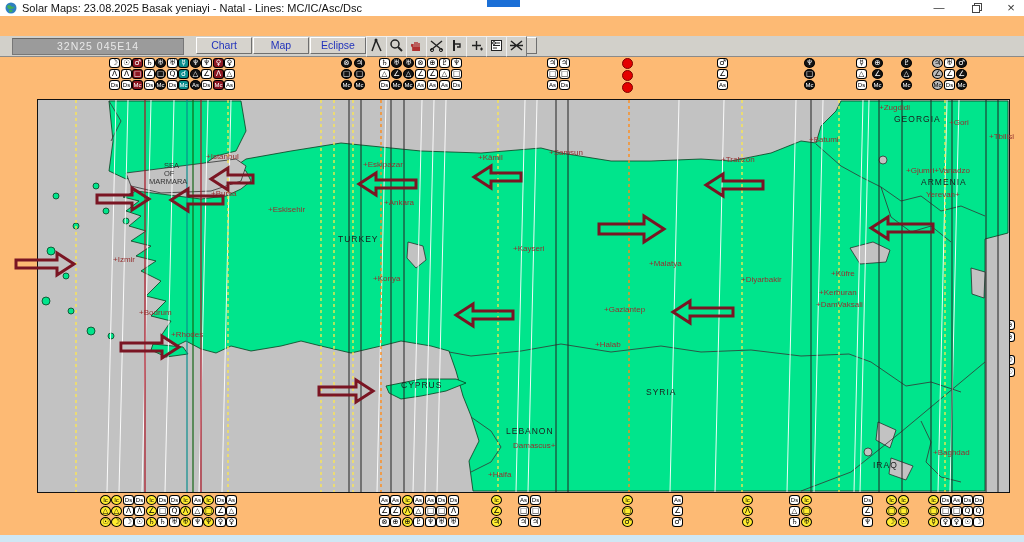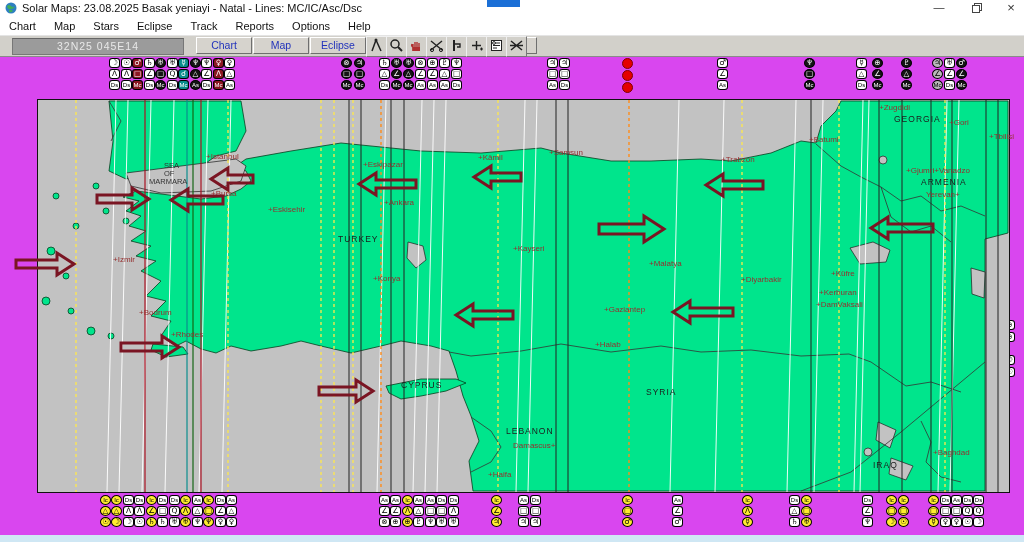--- a/index.html
+++ b/index.html
@@ -1,16 +1,16 @@
 <!DOCTYPE html>
 <html><head>
 <meta charset="utf-8">
 <style>
   html,body{margin:0;padding:0;background:#9a9a9a;}
-  #window{position:relative;width:1024px;height:542px;background:#d946ef;overflow:hidden;
+  #window{position:relative;width:1024px;height:542px;background:#fdba74;overflow:hidden;
     font-family:"Liberation Sans",sans-serif;}
   
   #titlebar{position:absolute;left:0;top:0;width:1024px;height:16px;background:#ffffff;}
   #appicon{position:absolute;left:5px;top:2px;width:12px;height:12px;}
   #titletext{position:absolute;left:22px;top:2px;font-size:11px;color:#111;white-space:nowrap;}
   #bluebar{position:absolute;left:487px;top:0;width:33px;height:7px;background:#1b6fd6;}
   .winctl{position:absolute;top:0;width:30px;height:16px;text-align:center;font-size:11px;color:#333;line-height:15px;}
   
   #menubar{position:absolute;left:0;top:16px;width:1024px;height:19px;background:#ffffff;border-bottom:1px solid #e4e4e4;}
   .menuitem{display:inline-block;padding:2px 9px 0 9px;font-size:11px;color:#111;}
@@ -55,21 +55,20 @@
     <div class="winctl" style="left:924px">—</div>
     <div class="winctl" style="left:962px">
       <svg width="10" height="10" style="margin-top:3px">
         <rect x="2.5" y="0.5" width="7" height="7" fill="none" stroke="#444"></rect>
         <rect x="0.5" y="2.5" width="7" height="7" fill="#fff" stroke="#444"></rect>
       </svg>
     </div>
     <div class="winctl" style="left:996px;font-size:13px">×</div>
   </div>
 
-  <div id="menubar"><span class="menuitem">Chart</span><span class="menuitem">Map</span><span class="menuitem">Stars</span><span class="menuitem">Eclipse</span><span class="menuitem">Track</span><span class="menuitem">Reports</span><span class="menuitem">Options</span><span class="menuitem">Help</span></div>
 
   <div id="toolbar">
     <div id="coordbox">32N25  045E14</div>
     <span id="tbtns"><div class="tbtn" style="left: 196px; width: 46px;">Chart</div><div class="tbtn" style="left: 253px; width: 46px;">Map</div><div class="tbtn" style="left: 310px; width: 46px;">Eclipse</div><div class="tbtn pressed" style="left: 367px; width: 46px;">iLines</div><div class="tbtn" style="left: 424px; width: 46px;">Redraw</div><div class="tbtn" style="left: 481px; width: 46px;">Prev</div></span>
     <span id="ibtns"><div class="iconbtn" style="left: 366px;">
           <svg width="15" height="15">
             <path d="M7,2 L3,13 M7,2 L12,13 M7,2 l0,-1" stroke="#222" stroke-width="1.5" fill="none"></path>
             <circle cx="7" cy="2" r="1.5" fill="#222"></circle>
           </svg>
         </div><div class="iconbtn" style="left: 386px;">

